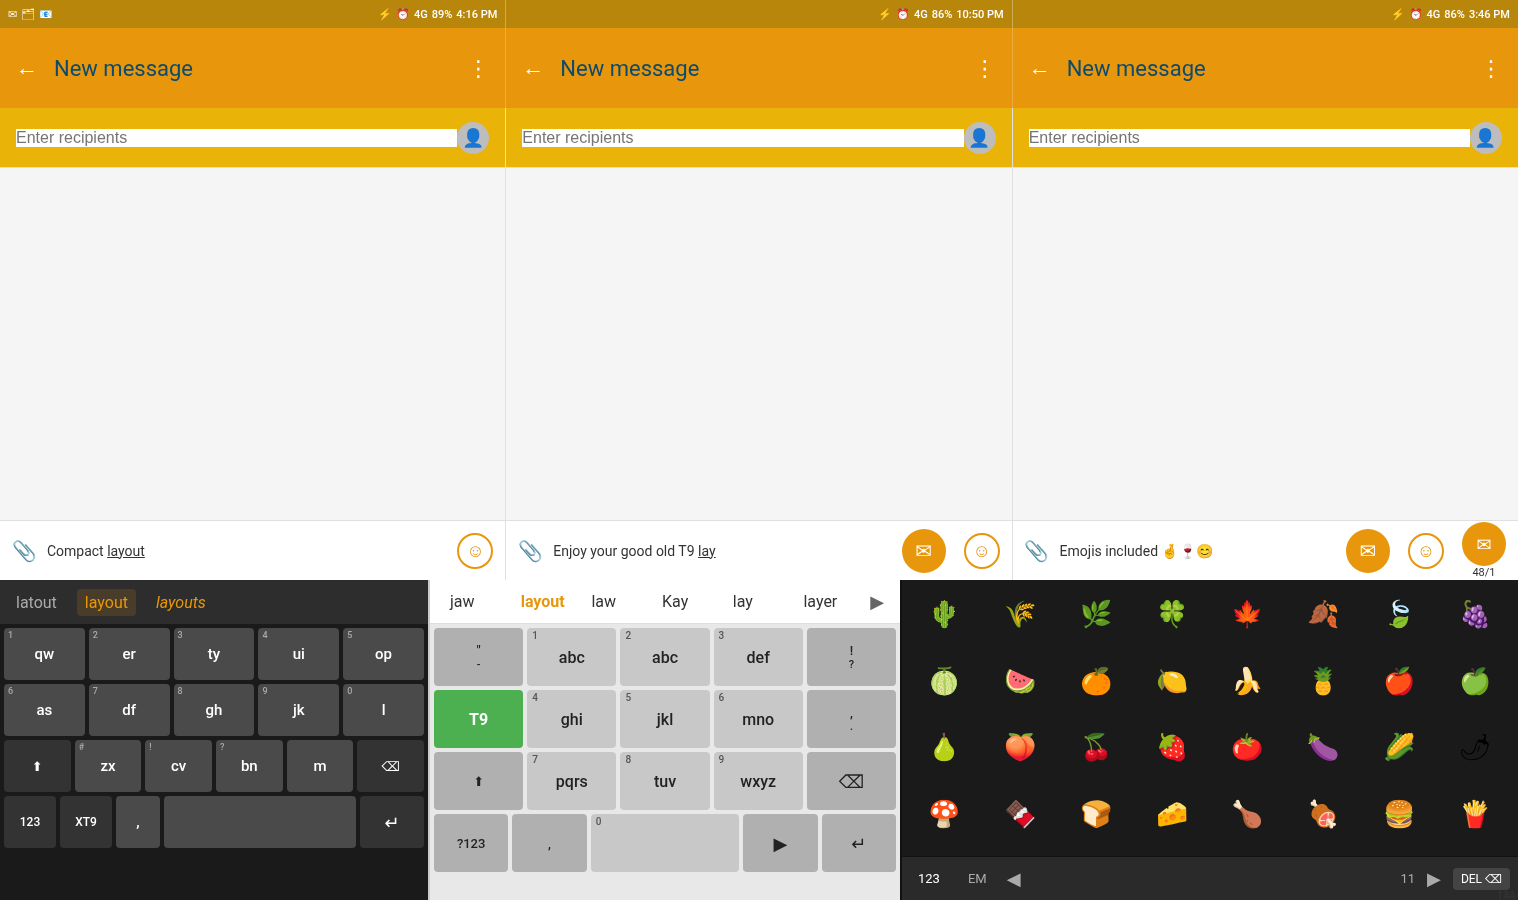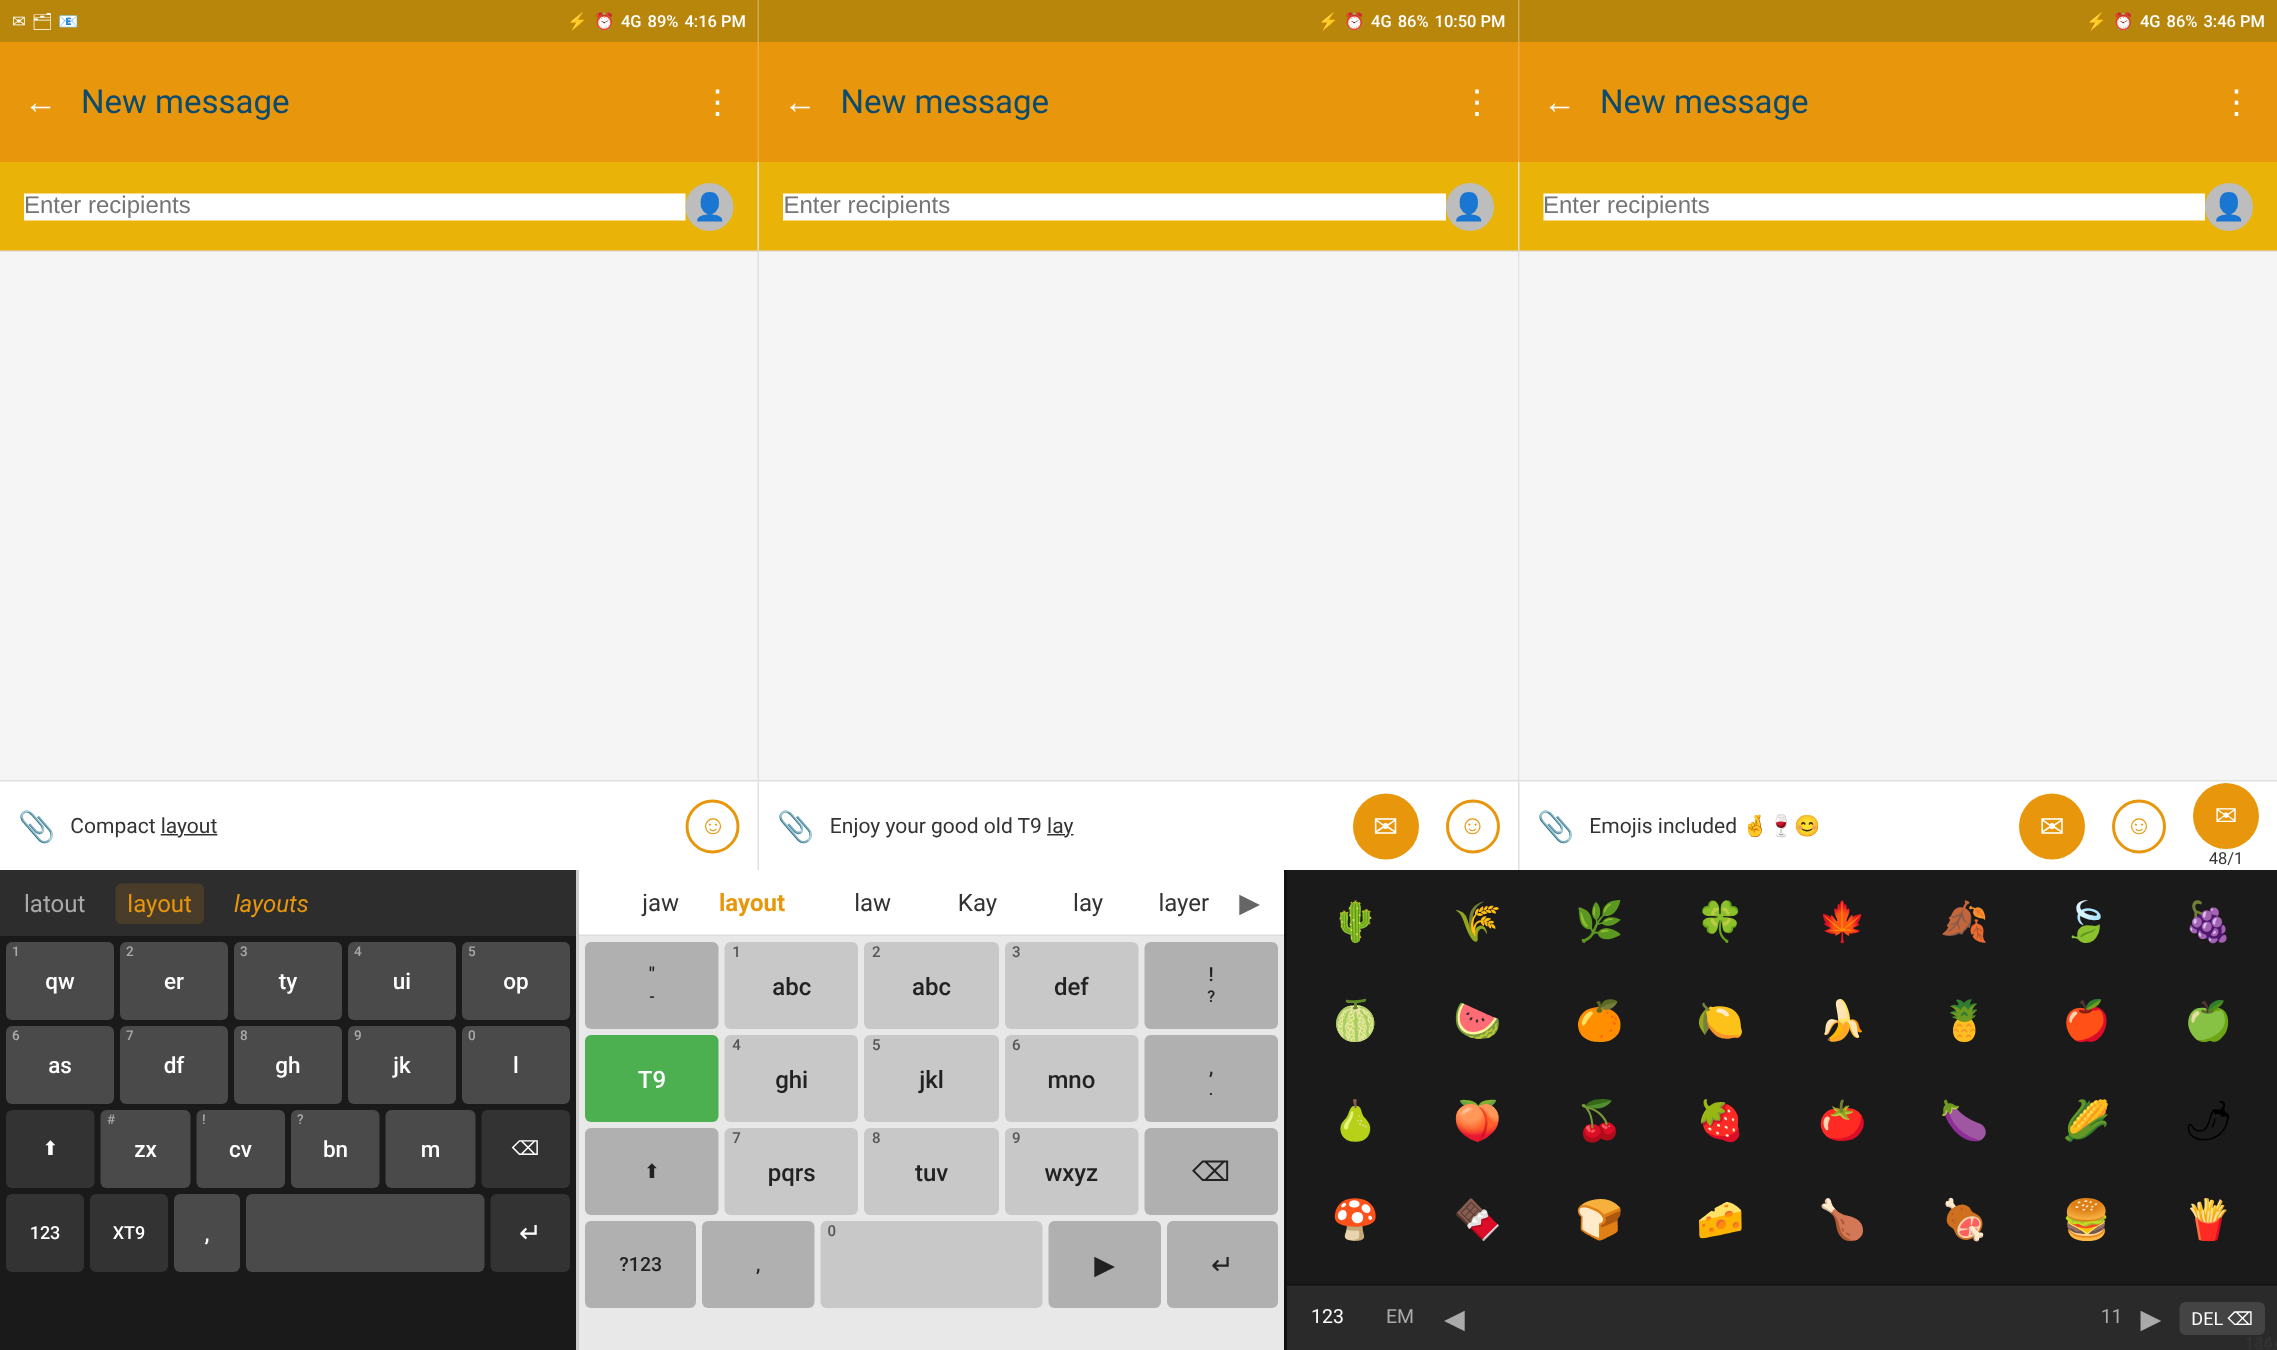--- a/index.html
+++ b/index.html
@@ -163,21 +163,21 @@
 
     
     .keyboard-area {
       display: flex;
       height: 320px;
       background: #2a2a2a;
     }
 
     
     .kb-panel-1 {
-      width: 384px;
+      width: 428px;
       background: #1a1a1a;
       display: flex;
       flex-direction: column;
     }
     .word-suggestions {
       height: 44px;
       background: #2d2d2d;
       display: flex;
       align-items: center;
       padding: 0 8px;
@@ -245,21 +245,21 @@
       align-items: center;
       padding: 0 8px;
       gap: 0;
       border-bottom: 1px solid #ddd;
     }
     .t9-sug {
       padding: 4px 12px;
       font-size: 16px;
       color: #333;
       flex: 1;
-      text-align: right;
+      text-align: left;
     }
     .t9-sug.active { color: #e8960c; font-weight: bold; }
     .t9-arrow { background: none; border: none; font-size: 18px; color: #666; padding: 0 8px; cursor: pointer; }
     .t9-rows { flex: 1; display: flex; flex-direction: column; padding: 4px; gap: 4px; }
     .t9-row { display: flex; gap: 4px; }
     .t9-key {
       flex: 1;
       background: #c8c8c8;
       border-radius: 4px;
       color: #222;
@@ -273,21 +273,21 @@
       height: 58px;
       position: relative;
     }
     .t9-key-num {
       position: absolute;
       top: 2px;
       left: 5px;
       font-size: 10px;
       color: #555;
     }
-    .t9-key.green { background: #4caf50; color: white; }
+    .t9-key.green { background: #4caf50; color: white; font-weight: bold; }
     .t9-key-special { background: #b0b0b0; font-size: 13px; }
     .t9-key-bksp { background: #b0b0b0; font-size: 18px; }
     .t9-key-enter { background: #b0b0b0; font-size: 18px; }
     .t9-key-space { flex: 2; }
     .t9-key-play { background: #b0b0b0; font-size: 18px; }
 
     
     .kb-panel-3 {
       flex: 1;
       background: #1a1a1a;

